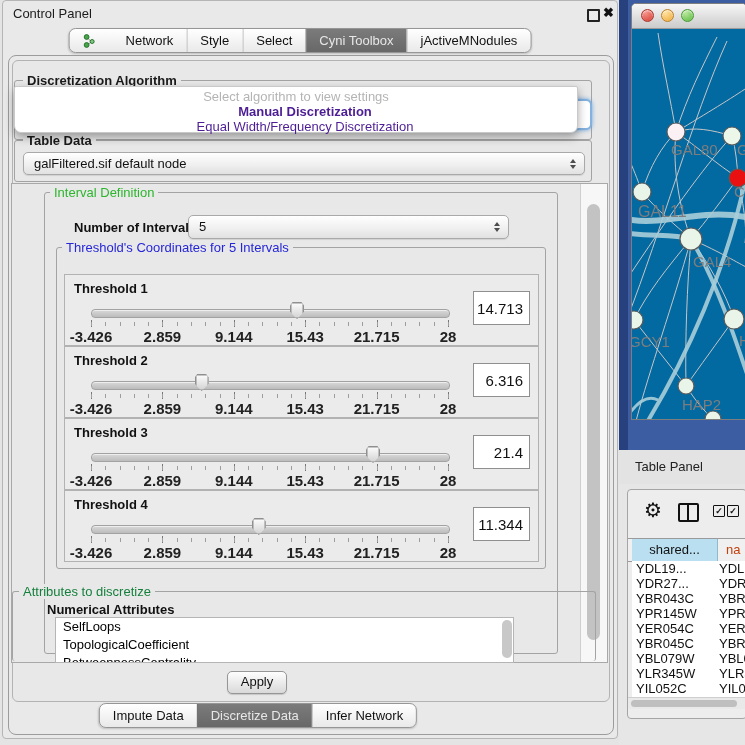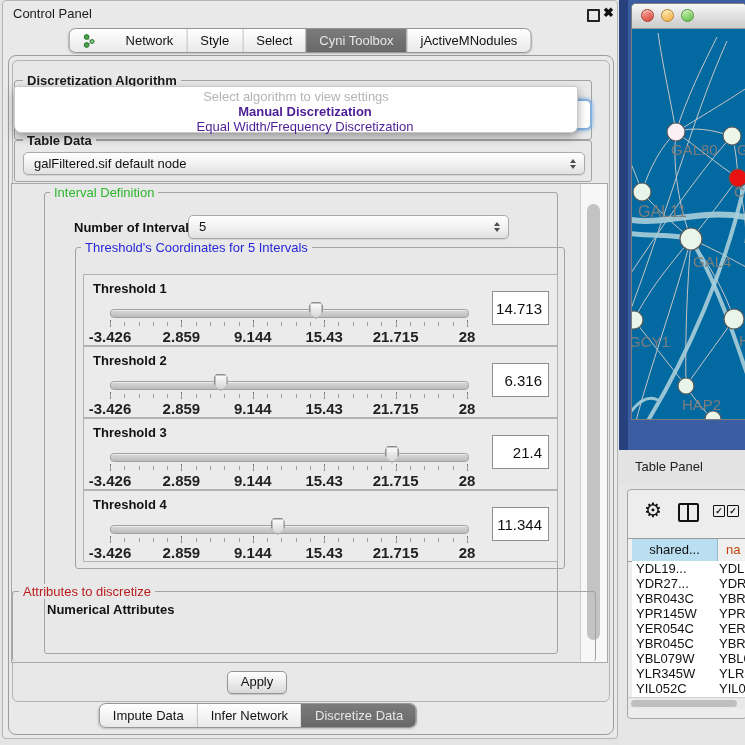--- a/index.html
+++ b/index.html
@@ -203,21 +203,21 @@
 
     <div class="bold13" style="left:29px;top:27px;">Number of Intervals</div>
     <div class="combo" style="left:143px;top:22px;width:321px;height:24px;">
       <span>5</span>
       <span class="stepper">
           <span class="tri-up"></span>
           <span class="tri-dn"></span>
         </span>
     </div>
 
-    <div class="grp" style="left:11px;top:54px;width:488px;height:320px;margin-left:19px;">
+    <div class="grp" style="left:11px;top:54px;width:488px;height:320px;">
       <div class="grp-label" style="left:5px;top:-8px;color:#2626d9;">Threshold's Coordinates for 5 Intervals</div>
 
       <div class="tpanel" style="top:26px;left:7px;">
         <div class="t-label">Threshold 1</div>
         <div class="t-track"></div>
         <div class="t-thumb" style="left: 225.059px;"></div>
         <div class="ticks-major"></div>
         <div class="ticks-minor"></div>
         <div class="t-labels">
             <span style="left: 0%;">-3.426</span>
@@ -274,35 +274,41 @@
             <span style="left: 60%;">15.43</span>
             <span style="left: 80%;">21.715</span>
             <span style="left: 100%;">28</span>
           </div>
         <div class="t-value">11.344</div>
       </div>
     </div>
   </div>
 
   <div class="grp" style="left:12px;top:591px;width:582px;height:69px;border-bottom:none;">
-    <div class="grp-label" style="left:6px;top:-8px;color:#b91c1c;">Attributes to discretize</div>
+    <div class="grp-label" style="left:6px;top:-8px;color:#15803d;">Attributes to discretize</div>
     <div class="bold13" style="left:34px;top:10px;">Numerical Attributes</div>
   </div>
+  <div class="abs attrs-list">
+    <div class="li">SelfLoops</div>
+    <div class="li">TopologicalCoefficient</div>
+    <div class="li">BetweennessCentrality</div>
+    <div class="attrs-scroll"></div>
+  </div>
 
   <div class="abs apply-btn">Apply</div>
 
   <div class="seg tabs-bottom">
     <div class="item">
         <span>Impute Data</span>
-      </div>
-    <div class="item">
-        <span>Infer Network</span>
       </div>
     <div class="item sel">
         <span>Discretize Data</span>
+      </div>
+    <div class="item">
+        <span>Infer Network</span>
       </div>
   </div>
 
   <div class="abs net-frame"></div>
   <div class="abs net-strip"></div>
   <div class="abs net-window">
     <div class="net-titlebar">
       <div class="lights">
         <div class="light red"></div>
         <div class="light yel"></div>

